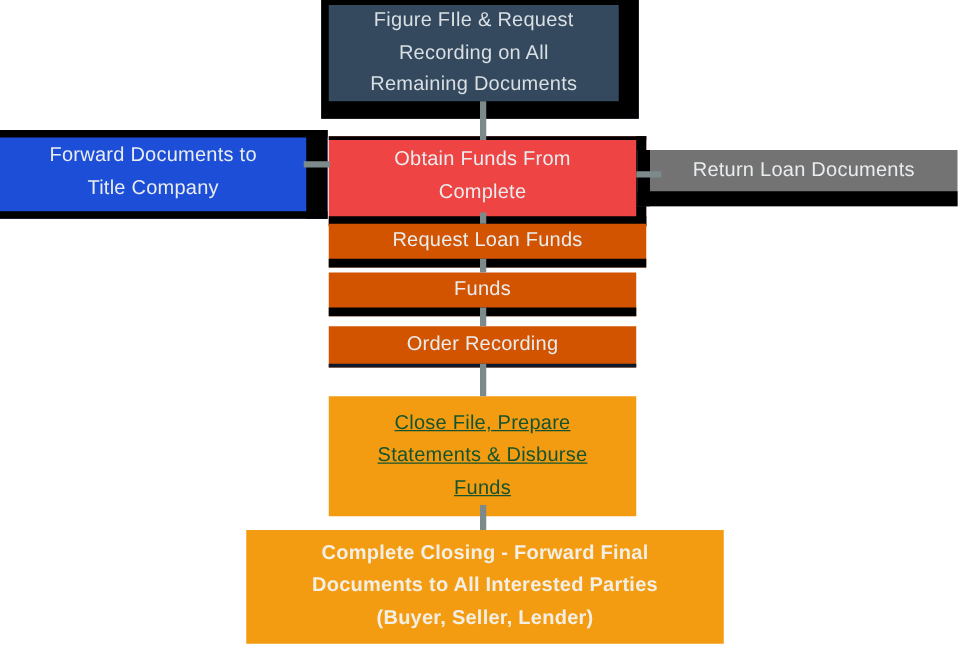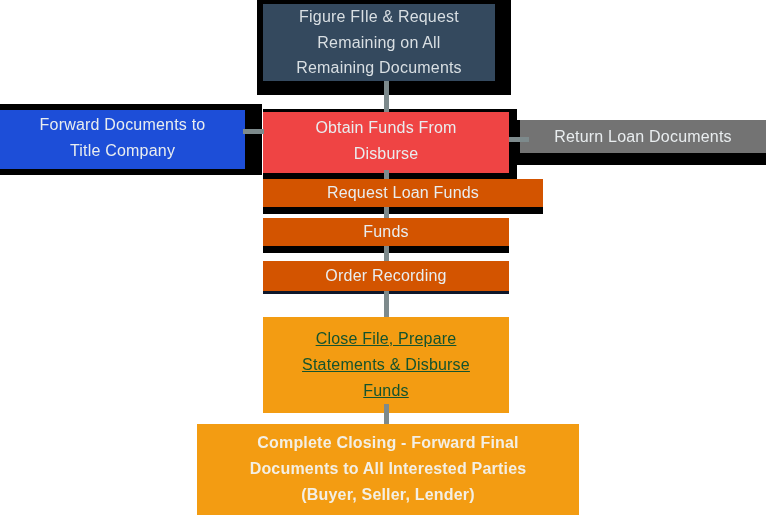--- a/index.html
+++ b/index.html
@@ -58,21 +58,21 @@
     left: 510px; top: 120px;
     width: 246px; height: 33px;
     background: #737373;
     border: solid #000000;
     border-width: 0 0 12px 10px;
     line-height: 33px;
   }
   
   #node-request-loan-funds {
     left: 263px; top: 179px;
-    width: 280px; height: 28px;
+    width: 254px; height: 28px;
     background: #d35400;
     border-bottom: 7px solid #000000;
     line-height: 28px;
   }
   #node-funds {
     left: 263px; top: 218px;
     width: 246px; height: 28px;
     background: #d35400;
     border-bottom: 7px solid #000000;
     line-height: 28px;
@@ -116,32 +116,32 @@
   #conn-left  { top: 129px; left: 243px; width: 21px; height: 5px; }
   #conn-right { top: 137px; left: 509px; width: 20px; height: 5px; }
 </style>
 </head>
 <body>
 
 <div class="canvas">
 
   <div class="node" id="node-request-signatures">
     <div class="ln">Figure FIle &amp; Request</div>
-    <div class="ln">Remaining on All</div>
+    <div class="ln">Recording on All</div>
     <div class="ln">Remaining Documents</div>
   </div>
 
   <div class="node" id="node-forward-documents">
     <div class="ln">Forward Documents to</div>
     <div class="ln">Title Company</div>
   </div>
 
   <div class="node" id="node-obtain-funds">
     <div class="ln">Obtain Funds From</div>
-    <div class="ln">Disburse</div>
+    <div class="ln">Complete</div>
   </div>
 
   <div class="node" id="node-return-loan-documents">
     <div class="ln">Return Loan Documents</div>
   </div>
 
   <div class="node" id="node-request-loan-funds">
     <div class="ln">Request Loan Funds</div>
   </div>
 

